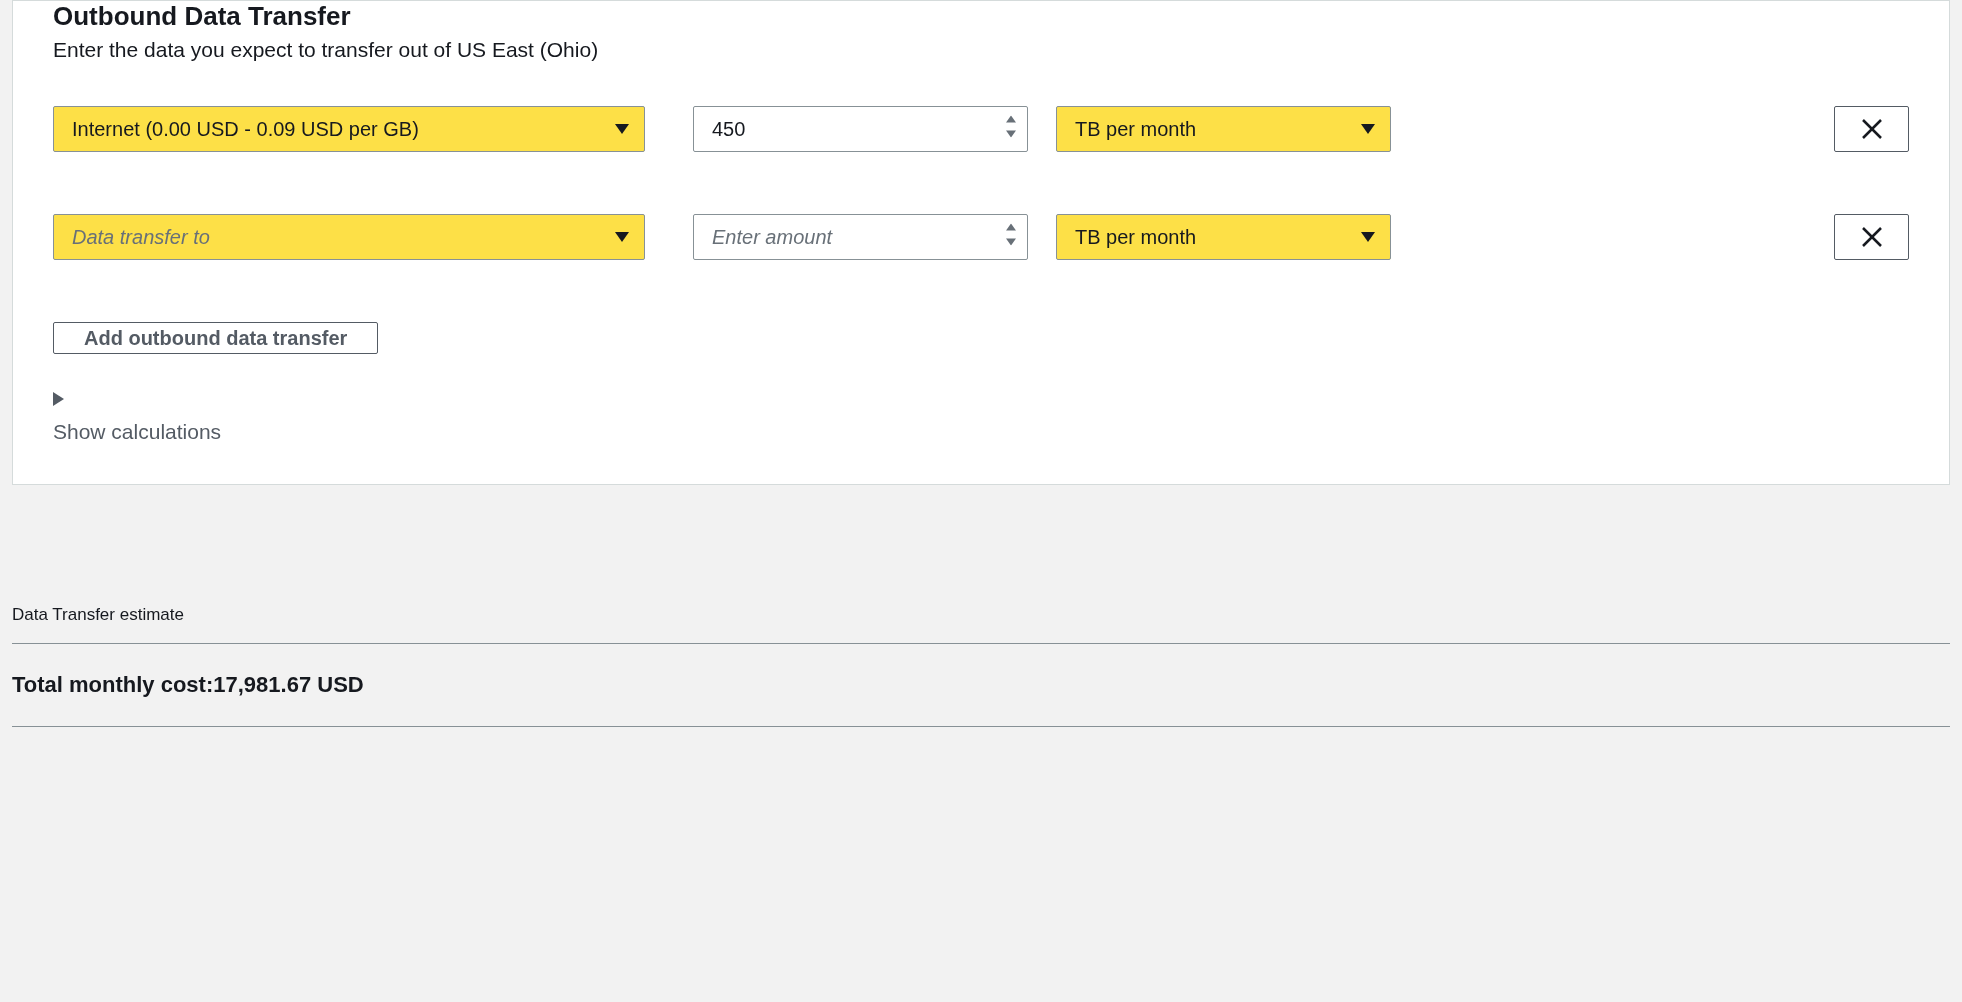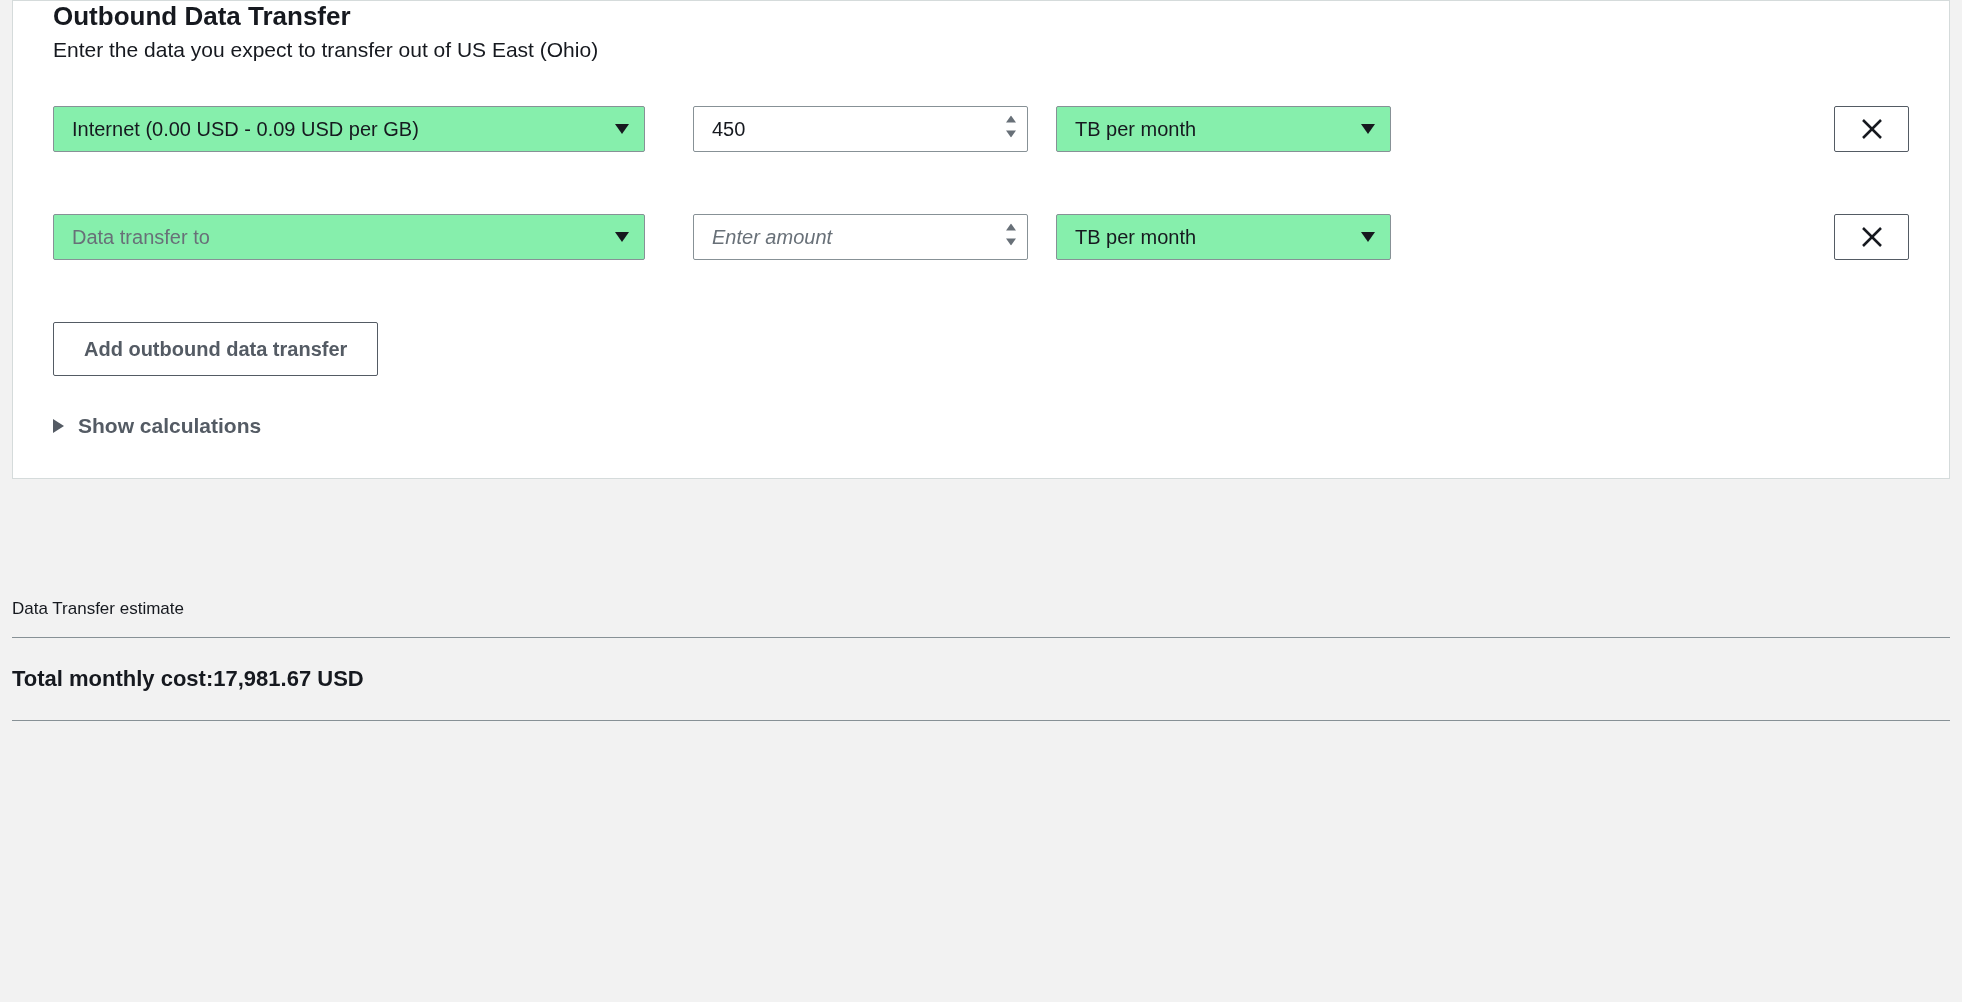--- a/index.html
+++ b/index.html
@@ -48,32 +48,33 @@
       width: 592px;
     }
     .select-wrapper.unit {
       width: 335px;
       border-radius: 16px;
     }
     .faux-select {
       width: 100%;
       height: 46px;
       border: 1px solid #879196;
-      background: #86efac;
+      background: #fde047;
       padding: 0 40px 0 18px;
       font-size: 20px;
       color: #16191f;
       text-align: left;
       display: flex;
       align-items: center;
       cursor: pointer;
       border-radius: 2px;
     }
     .faux-select.placeholder {
       color: #687078;
+      font-style: italic;
     }
     .caret {
       position: absolute;
       right: 16px;
       top: 50%;
       transform: translateY(-50%);
       pointer-events: none;
     }
     .caret svg {
       display: block;
@@ -113,39 +114,39 @@
       align-items: center;
       justify-content: center;
       cursor: pointer;
       border-radius: 2px;
       margin-left: auto;
     }
     .close-btn svg {
       display: block;
     }
     .add-btn {
-      height: 54px;
+      height: 32px;
       padding: 0 30px;
       border: 1px solid #545b64;
       background: #fff;
       font-size: 20px;
       font-weight: 700;
       color: #545b64;
       cursor: pointer;
       border-radius: 2px;
       margin-bottom: 38px;
     }
     .show-calc {
       display: flex;
-      align-items: center;
       gap: 14px;
       cursor: pointer;
       color: #545b64;
-      font-weight: 700;
+      font-weight: 400;
       font-size: 21px;
+      flex-direction: column;
     }
     .show-calc svg {
       display: block;
     }
     .estimate-section {
       padding: 0 12px;
       margin-top: 120px;
     }
     .estimate-title {
       font-size: 17px;

